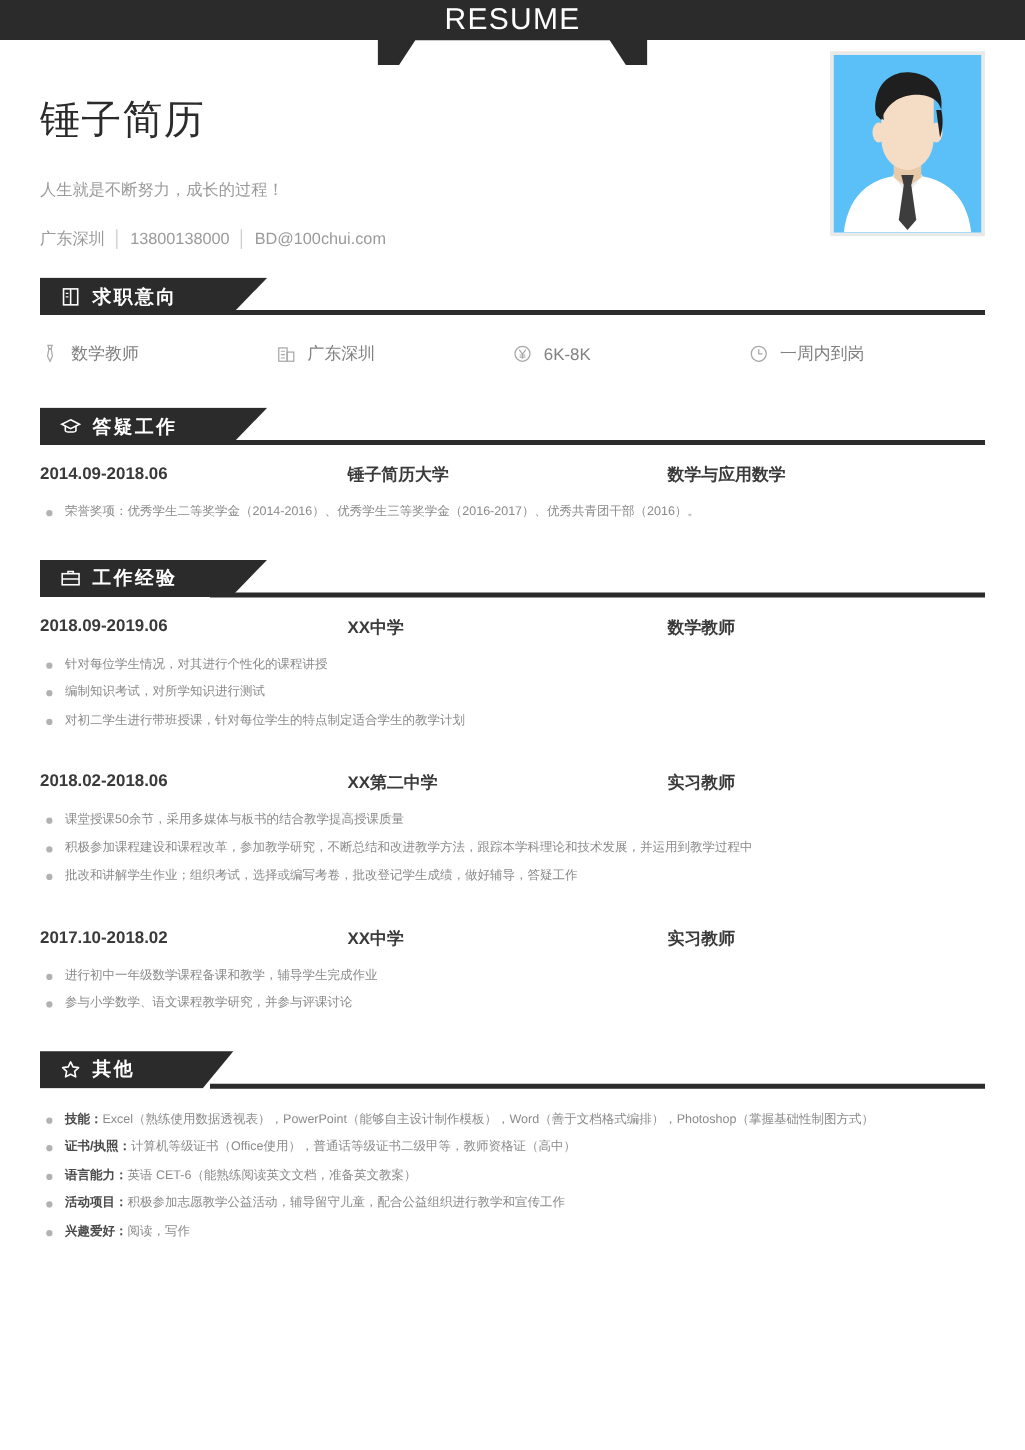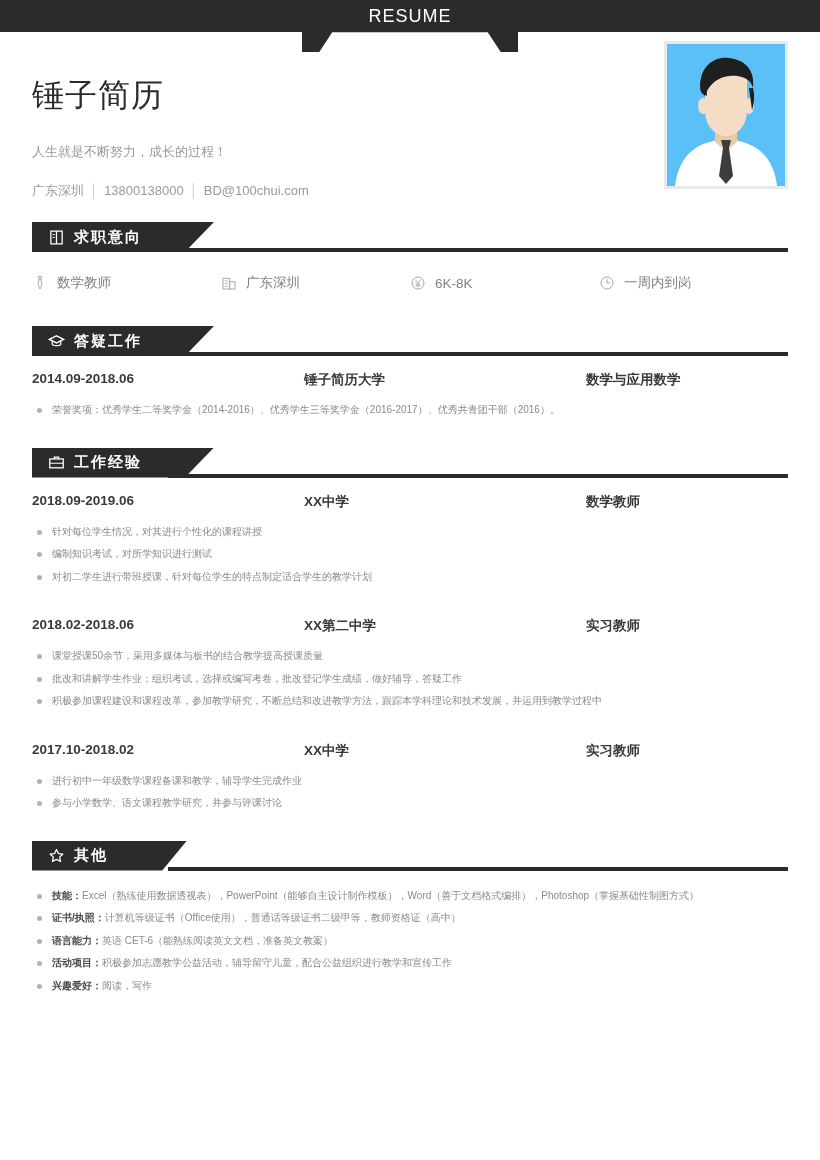--- a/index.html
+++ b/index.html
@@ -41,21 +41,21 @@
   }
   .banner-title {
     position: absolute;
     left: 0;
     top: 0;
     width: 820px;
     height: 32px;
     line-height: 32px;
     text-align: center;
     color: #ffffff;
-    font-size: 18px;
+    font-size: 24px;
     letter-spacing: 1px;
     z-index: 3;
   }
 
   
   .identity {
     position: relative;
     padding: 42px 32px 0 32px;
     height: 190px;
   }
@@ -162,21 +162,20 @@
   
   .entry {
     margin: 0 32px;
   }
   .entry-head {
     display: flex;
     font-size: 13.5px;
     font-weight: bold;
     color: #3a3a3a;
     padding-top: 15px;
-    gap: 26px;
   }
   .entry-head .c1 { width: 246px; }
   .entry-head .c2 { width: 256px; }
   .entry-head .c3 { flex: 1; }
 
   .bullets {
     list-style: none;
     margin-top: 10px;
   }
   .bullets li {
@@ -359,22 +358,22 @@
     <div class="gap-sm"></div>
 
     <div class="entry">
       <div class="entry-head">
         <div class="c1">2018.02-2018.06</div>
         <div class="c2">XX第二中学</div>
         <div class="c3">实习教师</div>
       </div>
       <ul class="bullets">
         <li>课堂授课50余节，采用多媒体与板书的结合教学提高授课质量</li>
+        <li>积极参加课程建设和课程改革，参加教学研究，不断总结和改进教学方法，跟踪本学科理论和技术发展，并运用到教学过程中</li>
         <li>批改和讲解学生作业；组织考试，选择或编写考卷，批改登记学生成绩，做好辅导，答疑工作</li>
-        <li>积极参加课程建设和课程改革，参加教学研究，不断总结和改进教学方法，跟踪本学科理论和技术发展，并运用到教学过程中</li>
       </ul>
     </div>
 
     <div class="gap-sm"></div>
 
     <div class="entry">
       <div class="entry-head">
         <div class="c1">2017.10-2018.02</div>
         <div class="c2">XX中学</div>
         <div class="c3">实习教师</div>

